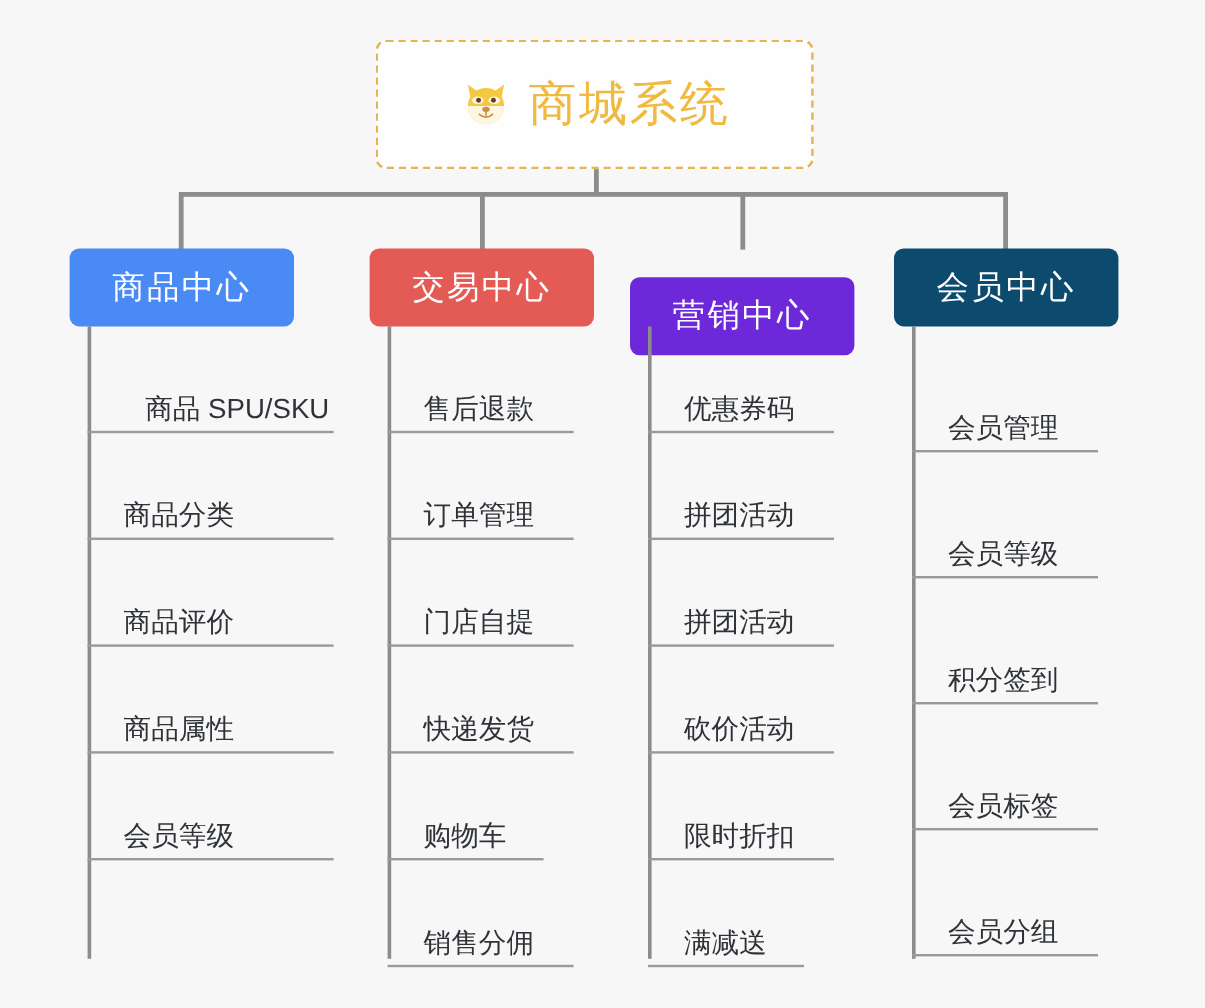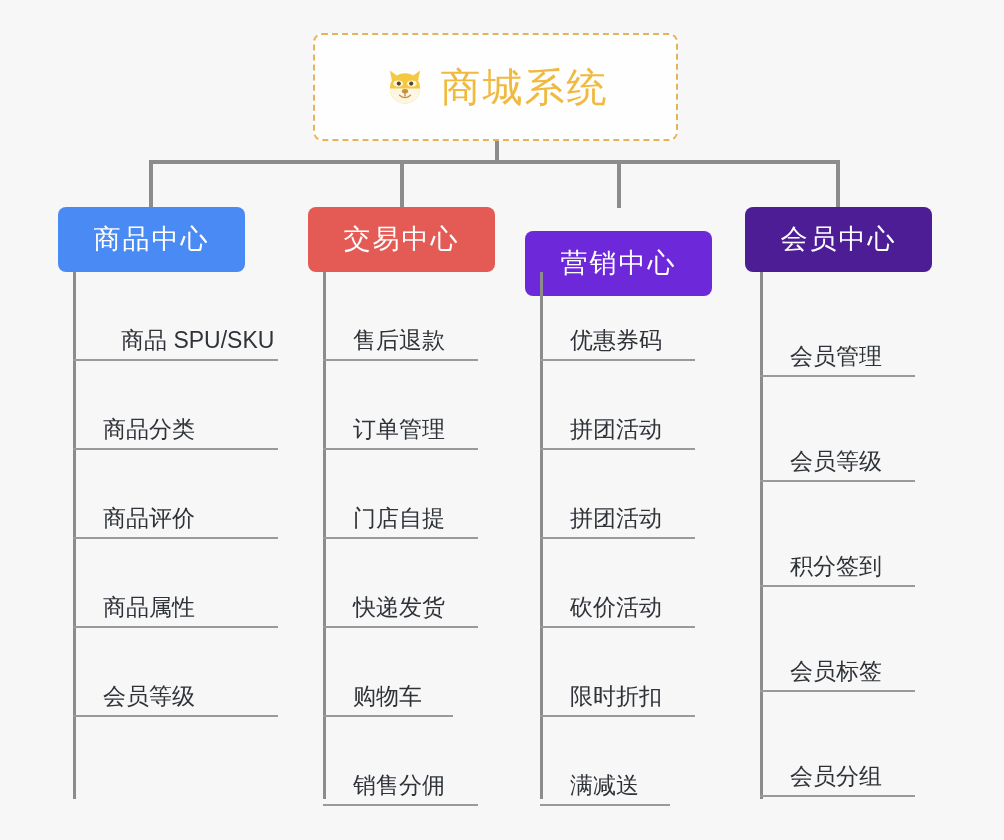--- a/index.html
+++ b/index.html
@@ -237,21 +237,21 @@
       <div class="leaf">
           <span class="leaf-label">限时折扣</span>
         </div>
       <div class="leaf narrow">
           <span class="leaf-label">满减送</span>
         </div>
     </div>
   </div>
 
   <div class="column col-3" style="left:745px;">
-    <div class="cat-header" style="background:#4c1d95;">
+    <div class="cat-header" style="background:#0c4a6e;">
       <span>会员中心</span>
     </div>
     <div class="spine"></div>
     <div class="leaf-list">
       <div class="leaf">
           <span class="leaf-label">会员管理</span>
         </div>
       <div class="leaf">
           <span class="leaf-label">会员等级</span>
         </div>

